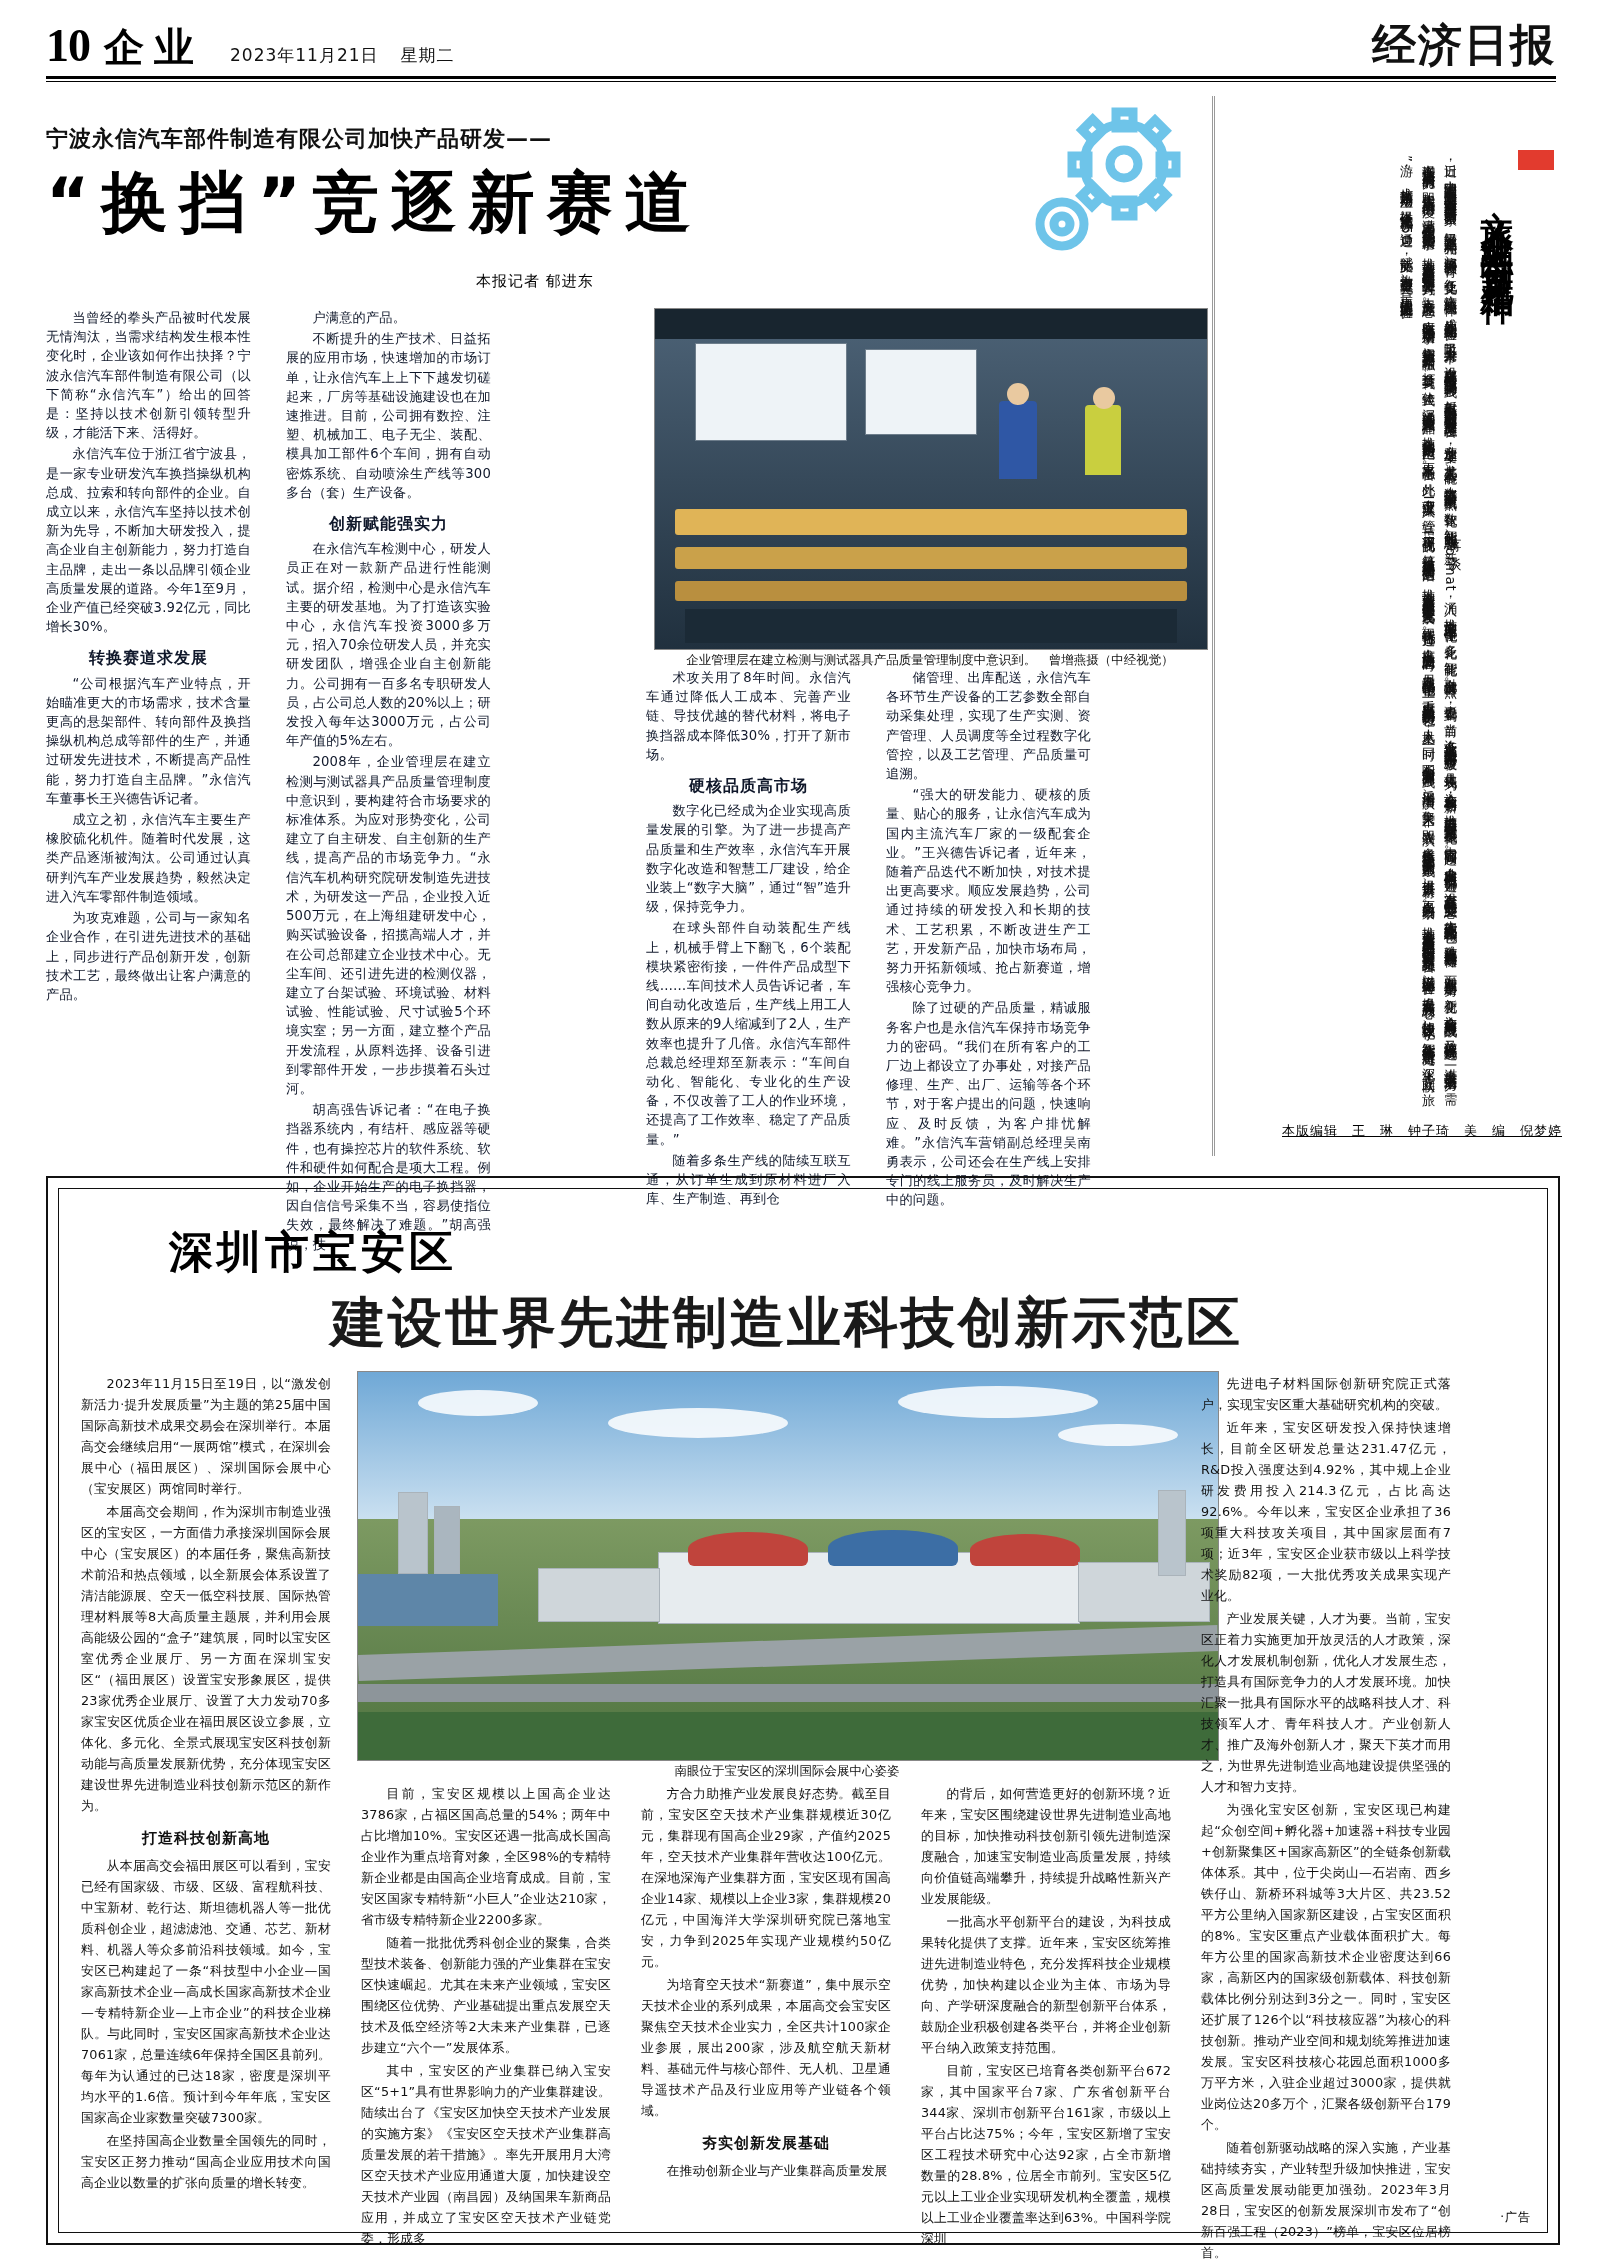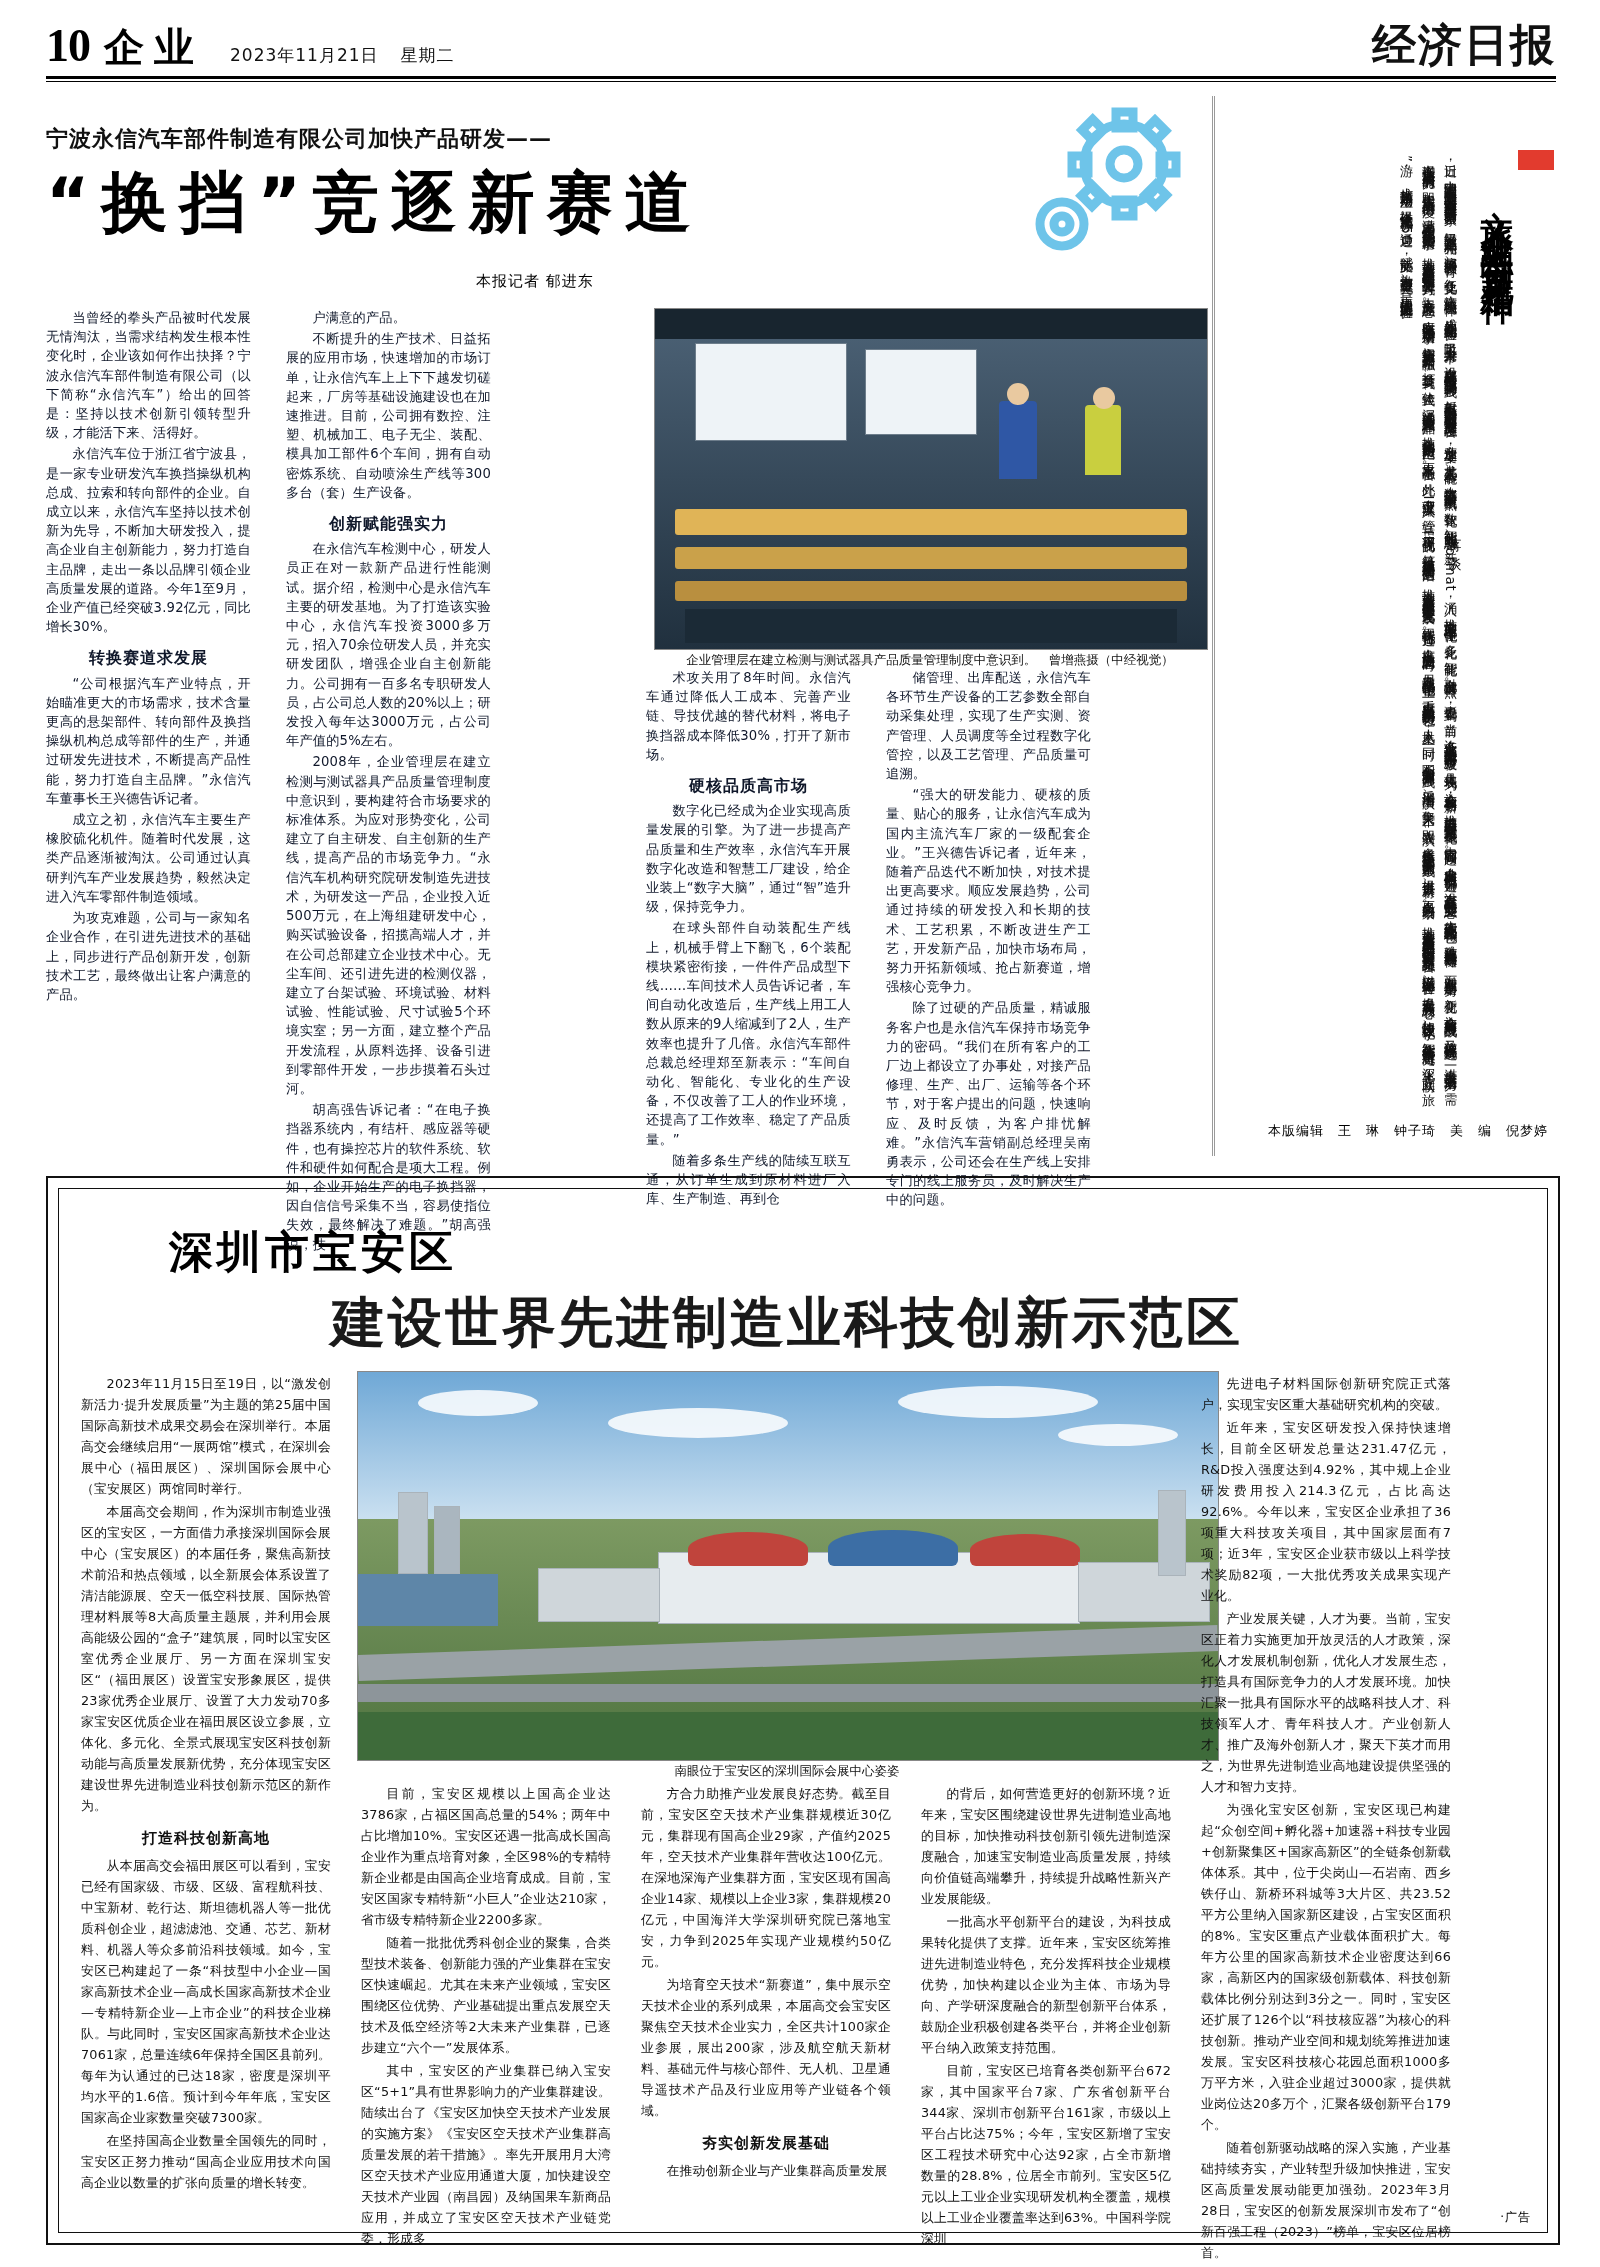--- a/index.html
+++ b/index.html
@@ -32,21 +32,21 @@
 
   .photo{position:absolute;border:1px solid #888;background:#2b4a63;overflow:hidden;}
   .cap{position:absolute;font-size:12.5px;color:#111;text-align:center;}
 
   
   .opin{position:absolute;right:0;top:0;width:330px;height:1060px;}
   .opin-badge{position:absolute;right:2px;top:54px;width:28px;padding:6px 4px;background:#e23b2e;color:#fff;font-size:17px;font-weight:bold;letter-spacing:2px;text-align:center;line-height:20px;writing-mode:vertical-rl;}
   .opin-title{position:absolute;right:36px;top:88px;writing-mode:vertical-rl;font-size:33px;font-weight:bold;letter-spacing:8px;line-height:46px;height:700px;}
   .opin-author{position:absolute;right:92px;top:430px;writing-mode:vertical-rl;font-size:14px;letter-spacing:3px;}
   .opin-body{position:absolute;left:0;top:58px;width:235px;height:930px;writing-mode:vertical-rl;font-size:13.2px;line-height:22px;letter-spacing:1px;color:#111;text-align:justify;}
-  .opin-credit{position:absolute;left:4px;bottom:16px;width:318px;text-align:right;font-size:13px;letter-spacing:1px;}
+  .opin-credit{position:absolute;left:18px;bottom:16px;width:318px;text-align:right;font-size:13px;letter-spacing:1px;text-decoration:underline;}
 
   
   .botwrap{position:absolute;left:46px;top:1176px;width:1510px;height:1065px;border:2px solid #111;}
   .bot-inner{position:absolute;left:10px;top:10px;right:10px;bottom:10px;border:1px solid #111;}
   .bt1{position:absolute;left:110px;top:34px;font-size:44px;font-weight:bold;letter-spacing:4px;}
   .bt2{position:absolute;left:272px;top:98px;font-size:54px;font-weight:bold;letter-spacing:3px;color:#1a1a1a;}
   .bcols{position:absolute;left:22px;top:184px;width:1448px;}
   .bcol{position:absolute;top:0;width:133px;font-size:12.8px;line-height:21px;text-align:justify;letter-spacing:0.2px;color:#111;}
   .bcol p{margin:0 0 2px 0;text-indent:2em;}
   .bcol h4{margin:12px 0 6px 0;font-size:15px;text-align:center;font-weight:bold;letter-spacing:1px;}

